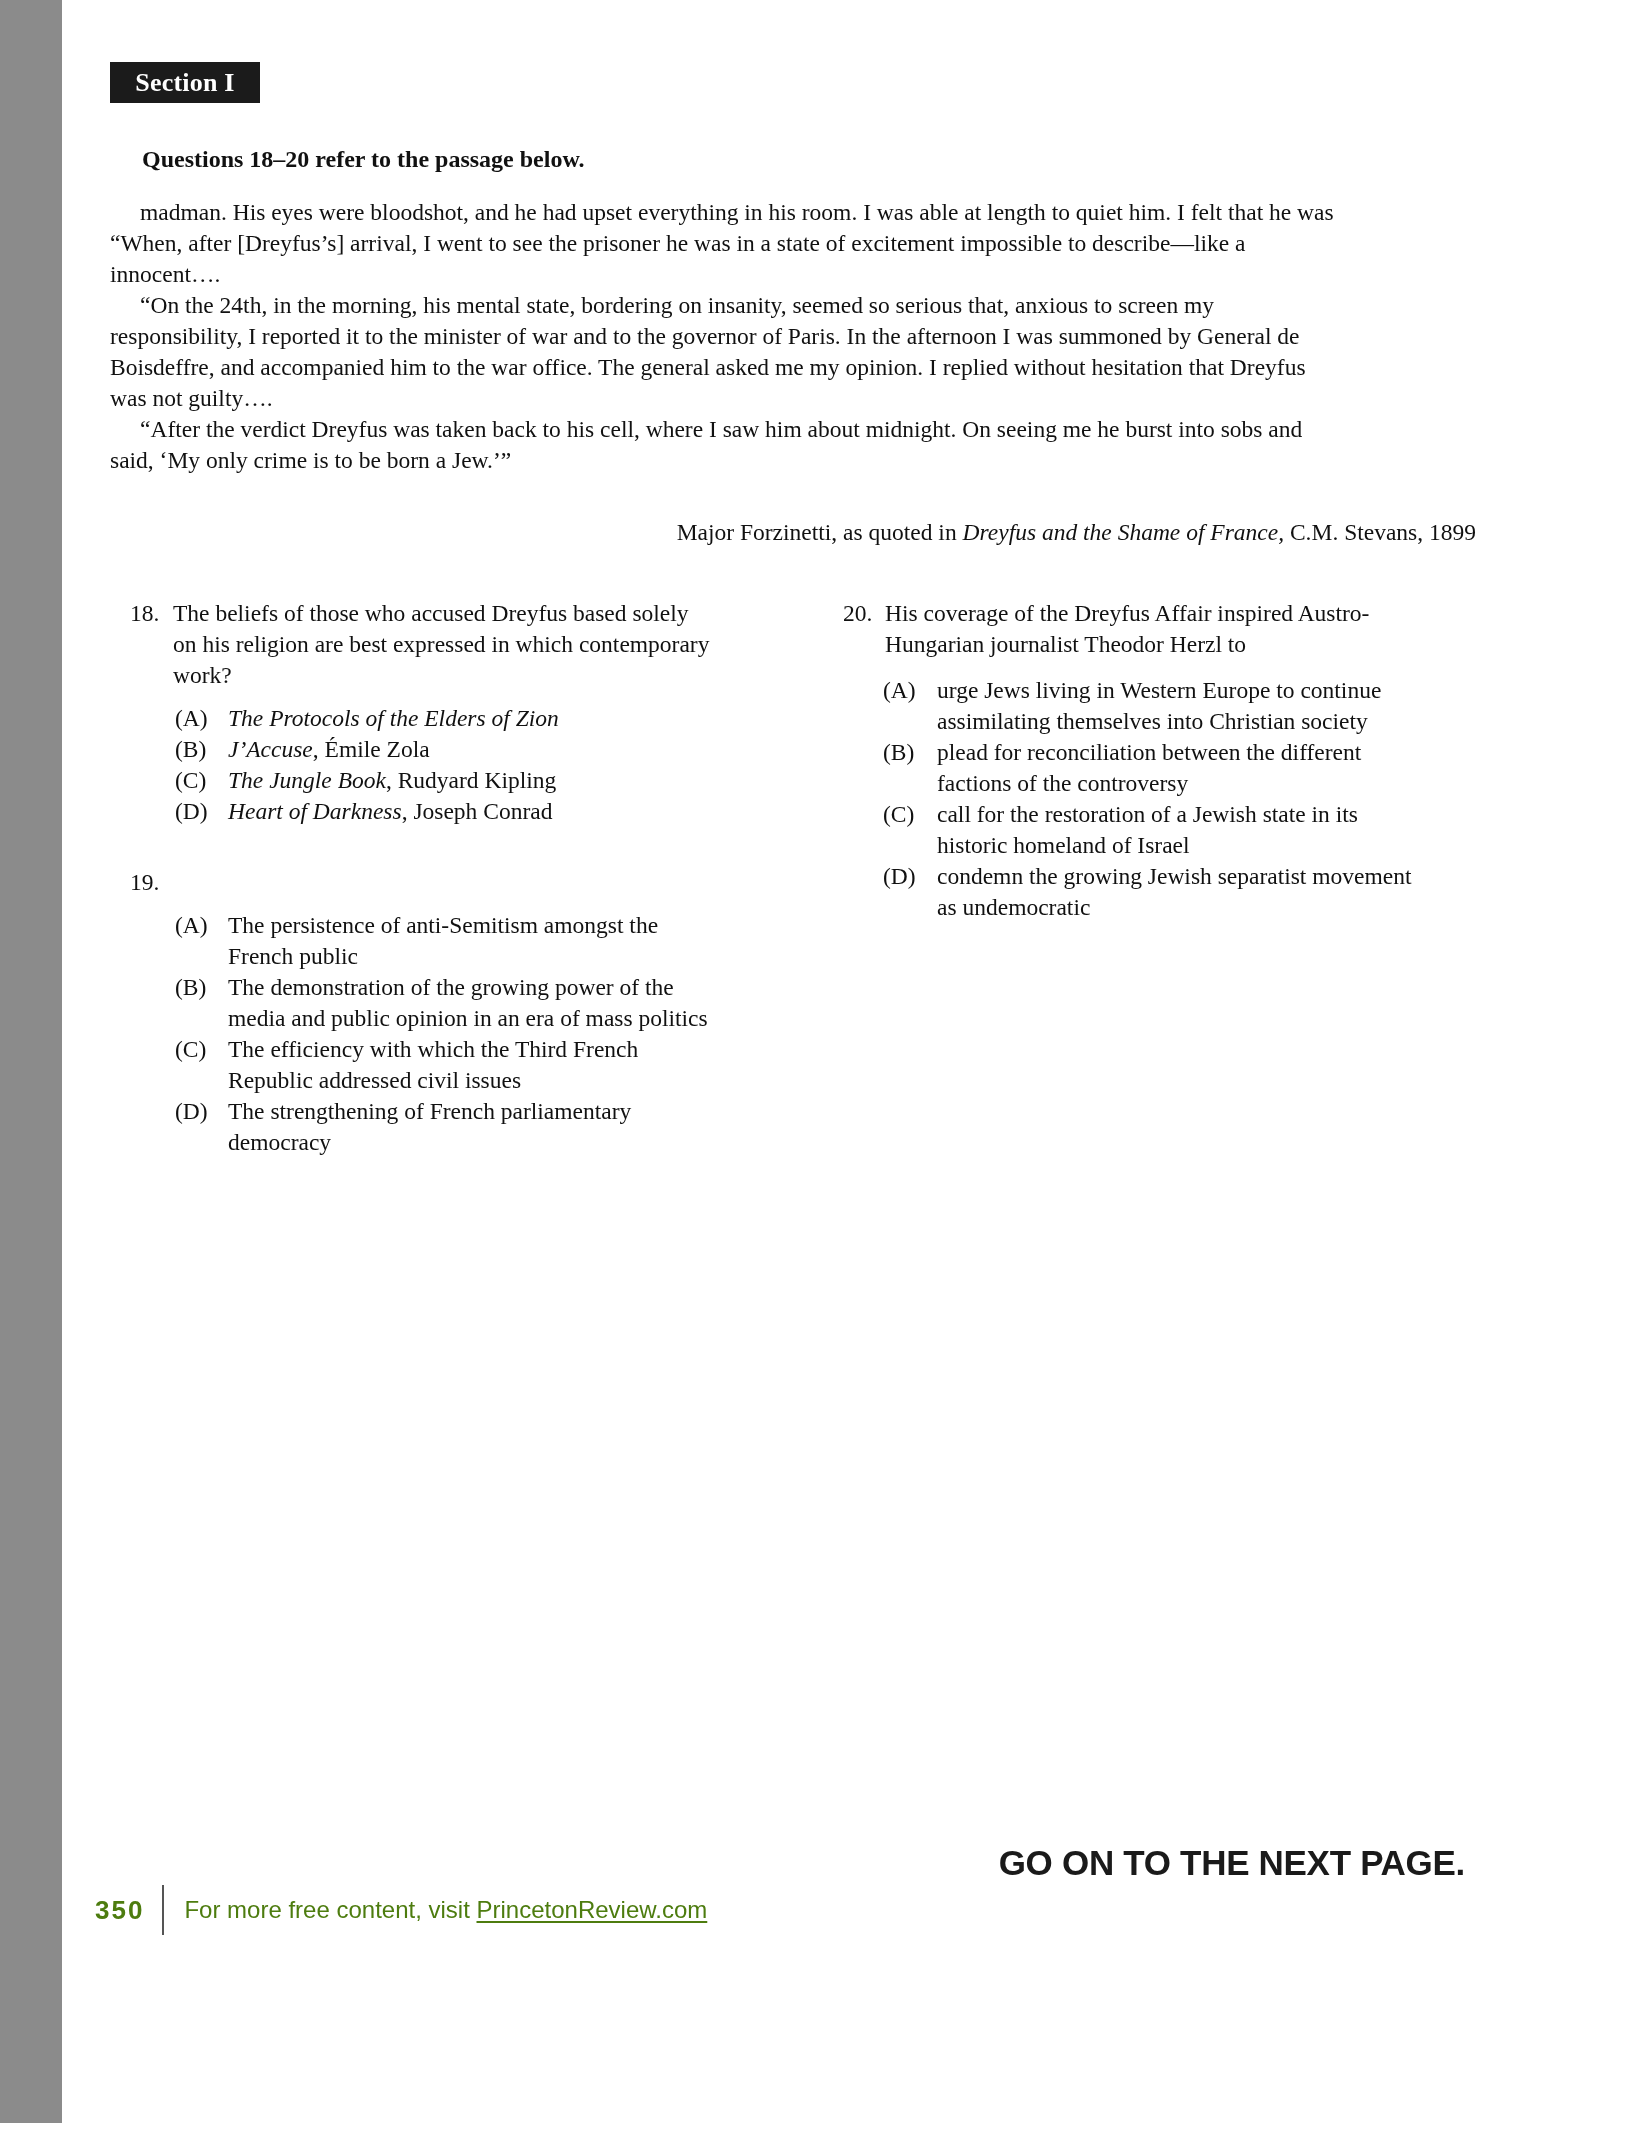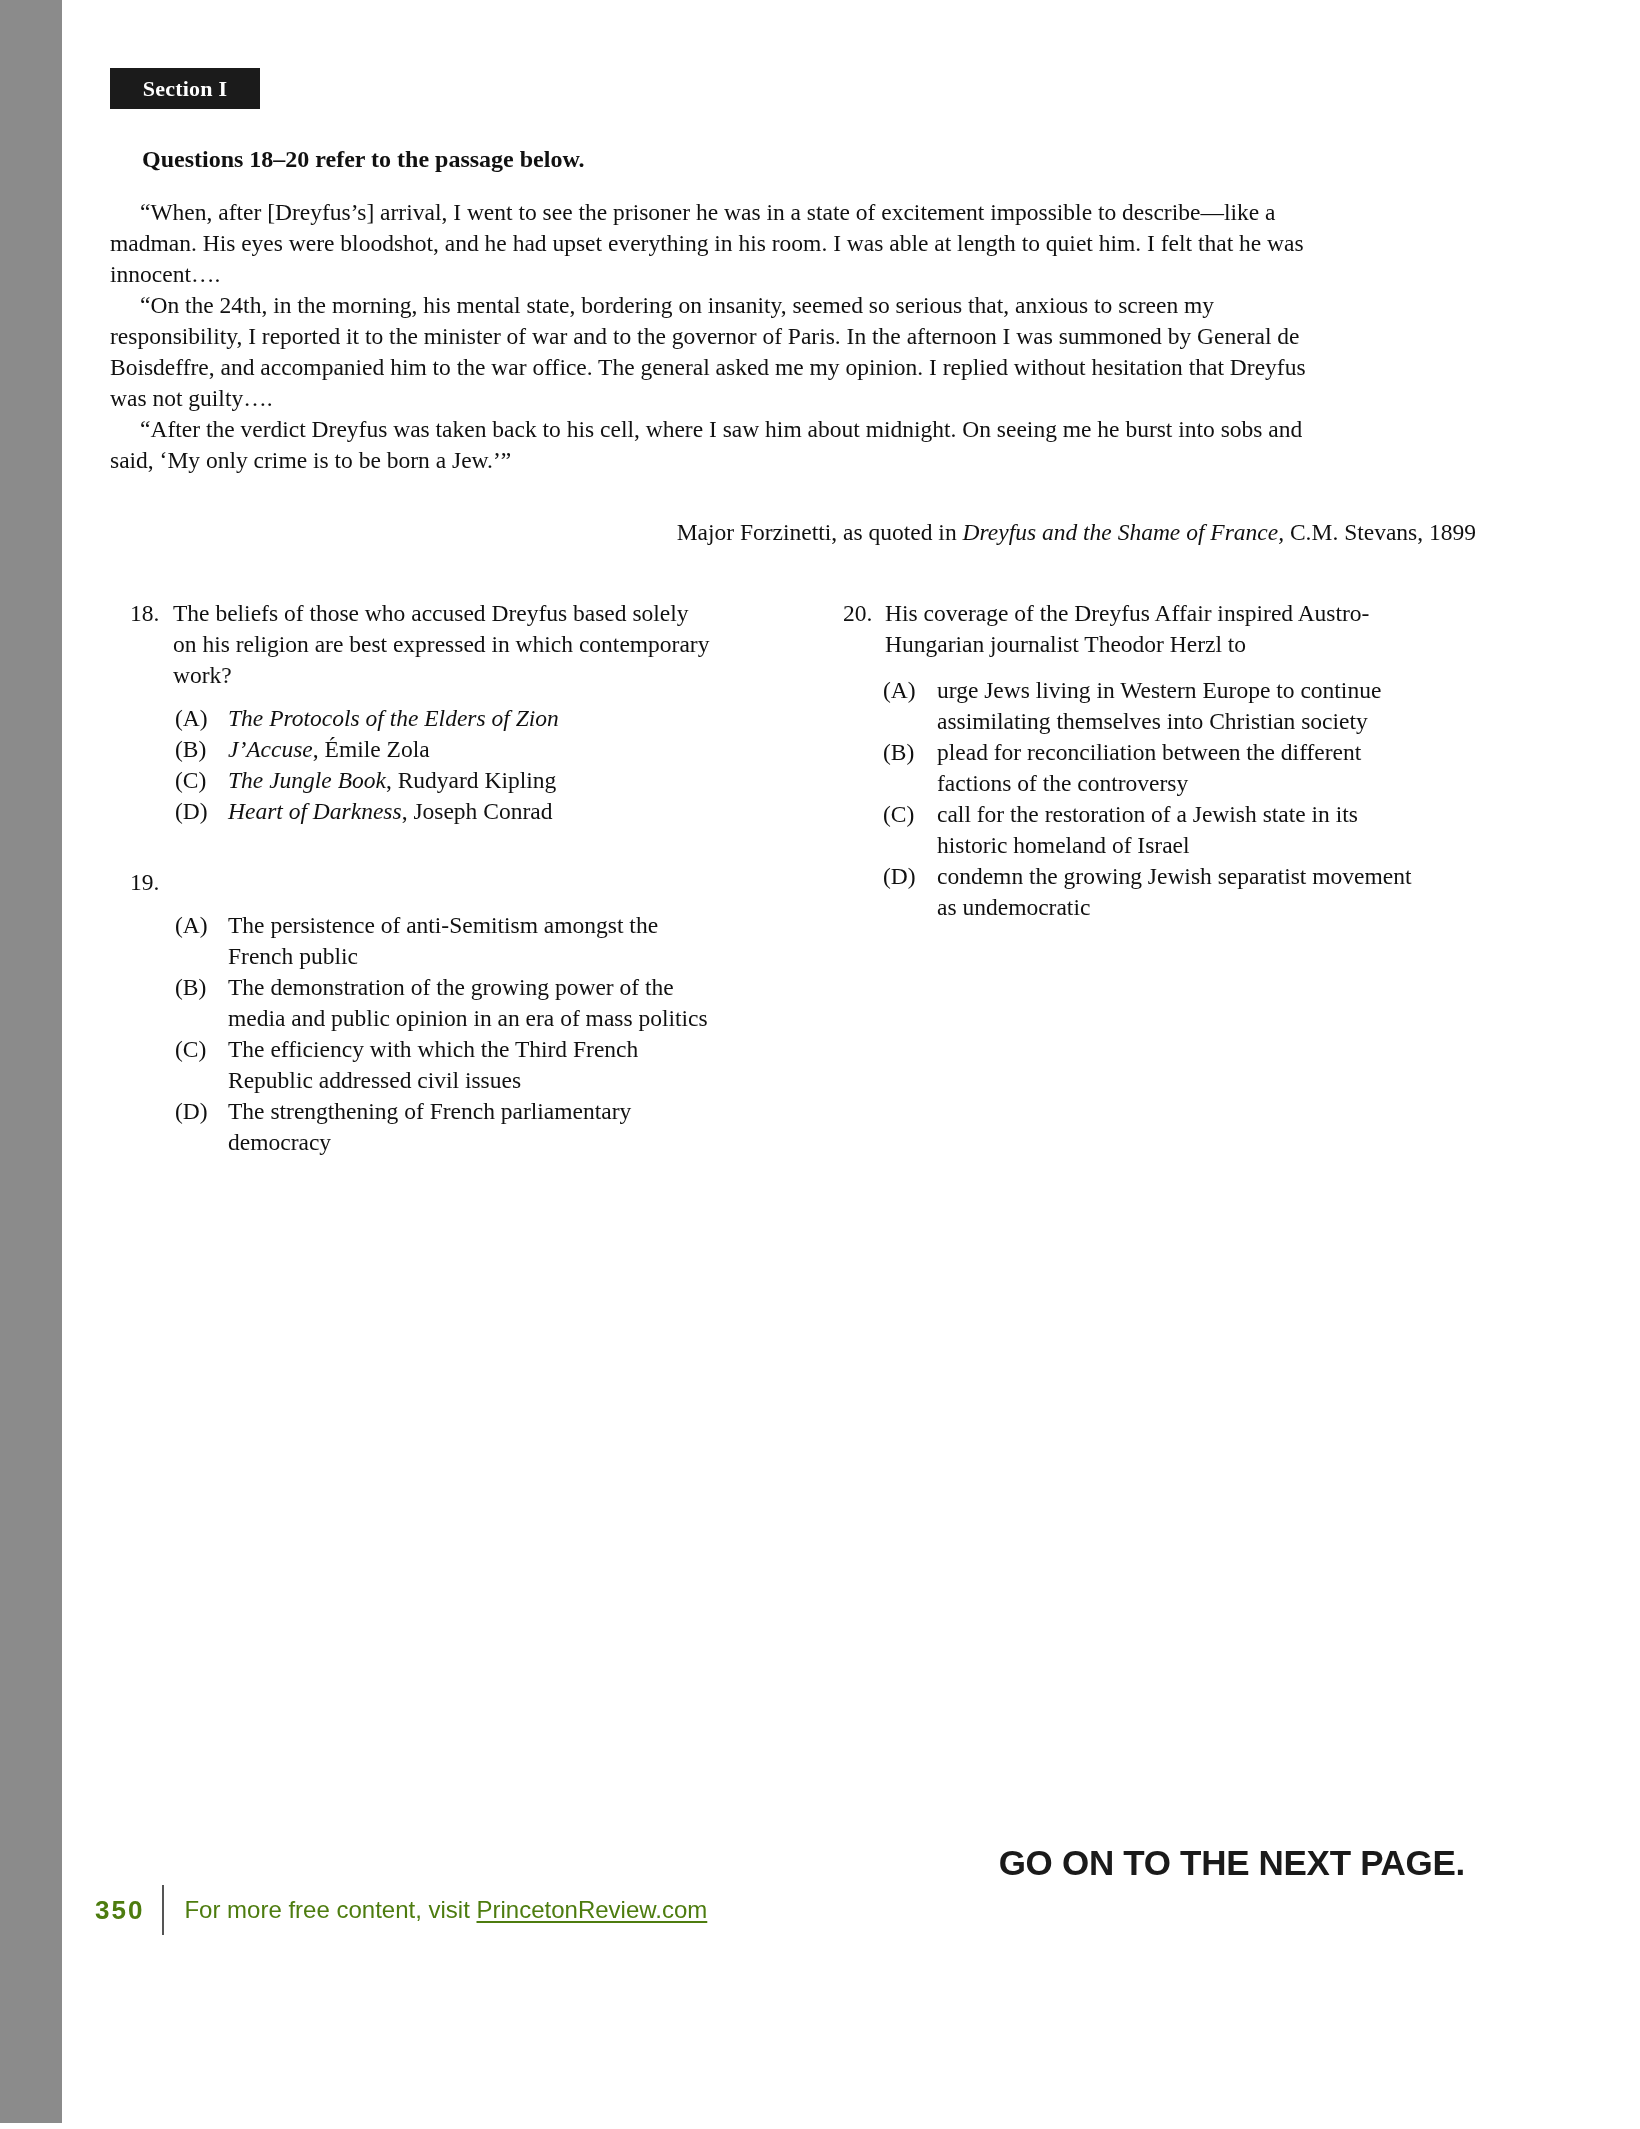--- a/index.html
+++ b/index.html
@@ -12,26 +12,26 @@
     color: #111111;
   }
 
   .edge-bar {
     position: absolute; left: 0; top: 0;
     width: 62px; height: 2123px;
     background: #8b8b8b;
   }
 
   .section-box {
-    position: absolute; left: 110px; top: 68px;
+    position: absolute; left: 110px; top: 62px;
     width: 150px; height: 41px;
     background: #1b1b1b;
     color: #ffffff;
     font-weight: bold;
-    font-size: 22px;
+    font-size: 26px;
     display: flex; align-items: center; justify-content: center;
     letter-spacing: 0.2px;
   }
 
   .instructions {
     position: absolute; left: 110px; top: 146px;
     font-weight: bold;
     font-size: 24px;
     margin-left: 32px;
   }
@@ -116,22 +116,22 @@
 <div class="edge-bar"></div>
 
 <div class="section-box">
   <span>Section I</span>
 </div>
 
 <div class="instructions">Questions 18–20 refer to the passage below.</div>
 
 <div class="passage">
   <div class="para">
+      <div>madman. His eyes were bloodshot, and he had upset everything in his room. I was able at length to quiet him. I felt that he was</div>
       <div>“When, after [Dreyfus’s] arrival, I went to see the prisoner he was in a state of excitement impossible to describe—like a</div>
-      <div>madman. His eyes were bloodshot, and he had upset everything in his room. I was able at length to quiet him. I felt that he was</div>
       <div>innocent….</div>
     </div>
   <div class="para">
       <div>“On the 24th, in the morning, his mental state, bordering on insanity, seemed so serious that, anxious to screen my</div>
       <div>responsibility, I reported it to the minister of war and to the governor of Paris. In the afternoon I was summoned by General de</div>
       <div>Boisdeffre, and accompanied him to the war office. The general asked me my opinion. I replied without hesitation that Dreyfus</div>
       <div>was not guilty….</div>
     </div>
   <div class="para">
       <div>“After the verdict Dreyfus was taken back to his cell, where I saw him about midnight. On seeing me he burst into sobs and</div>

